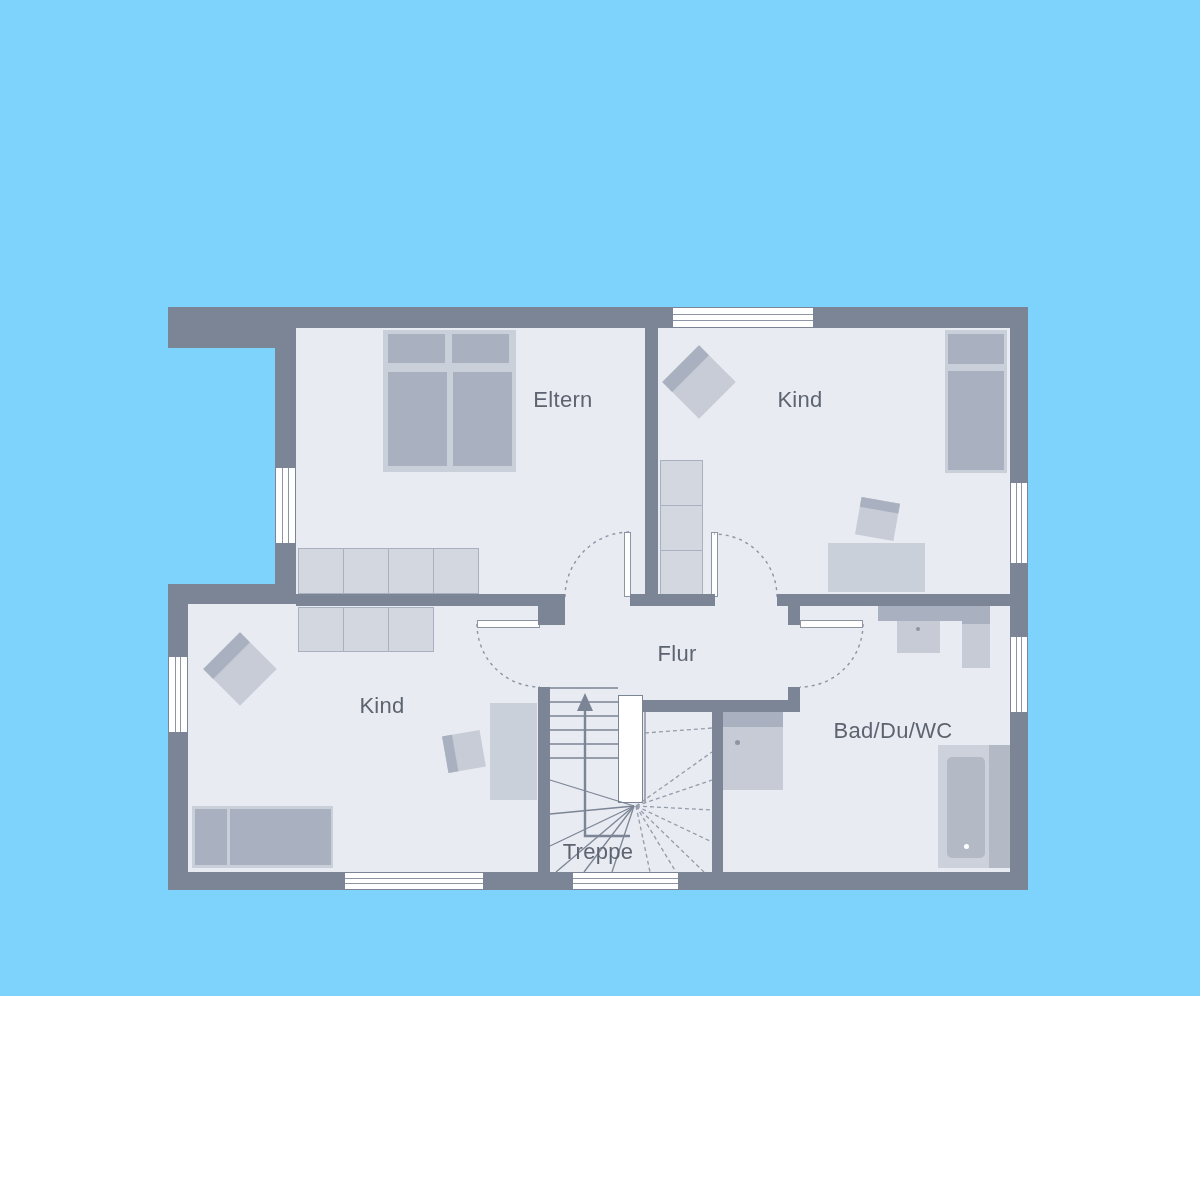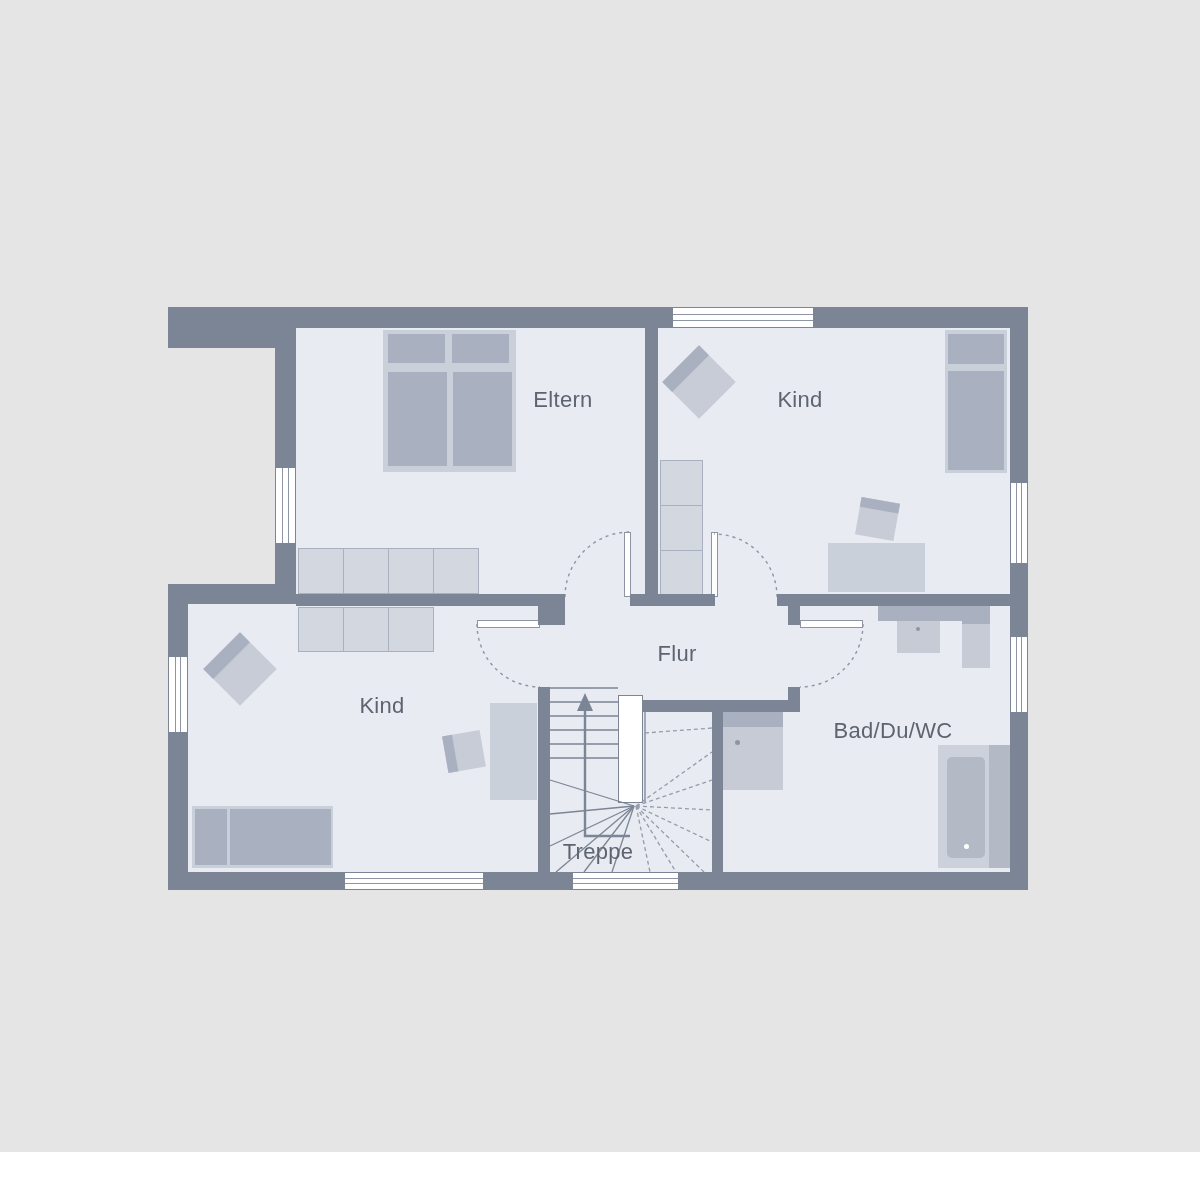--- a/index.html
+++ b/index.html
@@ -1,16 +1,16 @@
 <!DOCTYPE html>
 <html><head>
 <meta charset="utf-8">
 <style>
   html,body{margin:0;padding:0;background:#ffffff;}
-  .stage{position:relative;width:1200px;height:1152px;background:#e5e5e5;overflow:hidden;
+  .stage{position:relative;width:1200px;height:996px;background:#7dd3fc;overflow:hidden;
          font-family:"Liberation Sans",sans-serif;}
   .abs{position:absolute;}
   .floor{background:#e8ebf1;z-index:1;}
   .wall{background:#7b8595;z-index:4;}
   .win{z-index:5;background:#ffffff;}
   .win-h{background:linear-gradient(to bottom,#ffffff 0 32%,#8d95a4 32% 38%,#ffffff 38% 62%,#8d95a4 62% 68%,#ffffff 68% 100%);}
   .win-v{background:linear-gradient(to right,#ffffff 0 32%,#8d95a4 32% 38%,#ffffff 38% 62%,#8d95a4 62% 68%,#ffffff 68% 100%);}
   .furn{z-index:2;}
   .f-light{background:#cad0da;}
   .f-med{background:#a9b0bf;}

